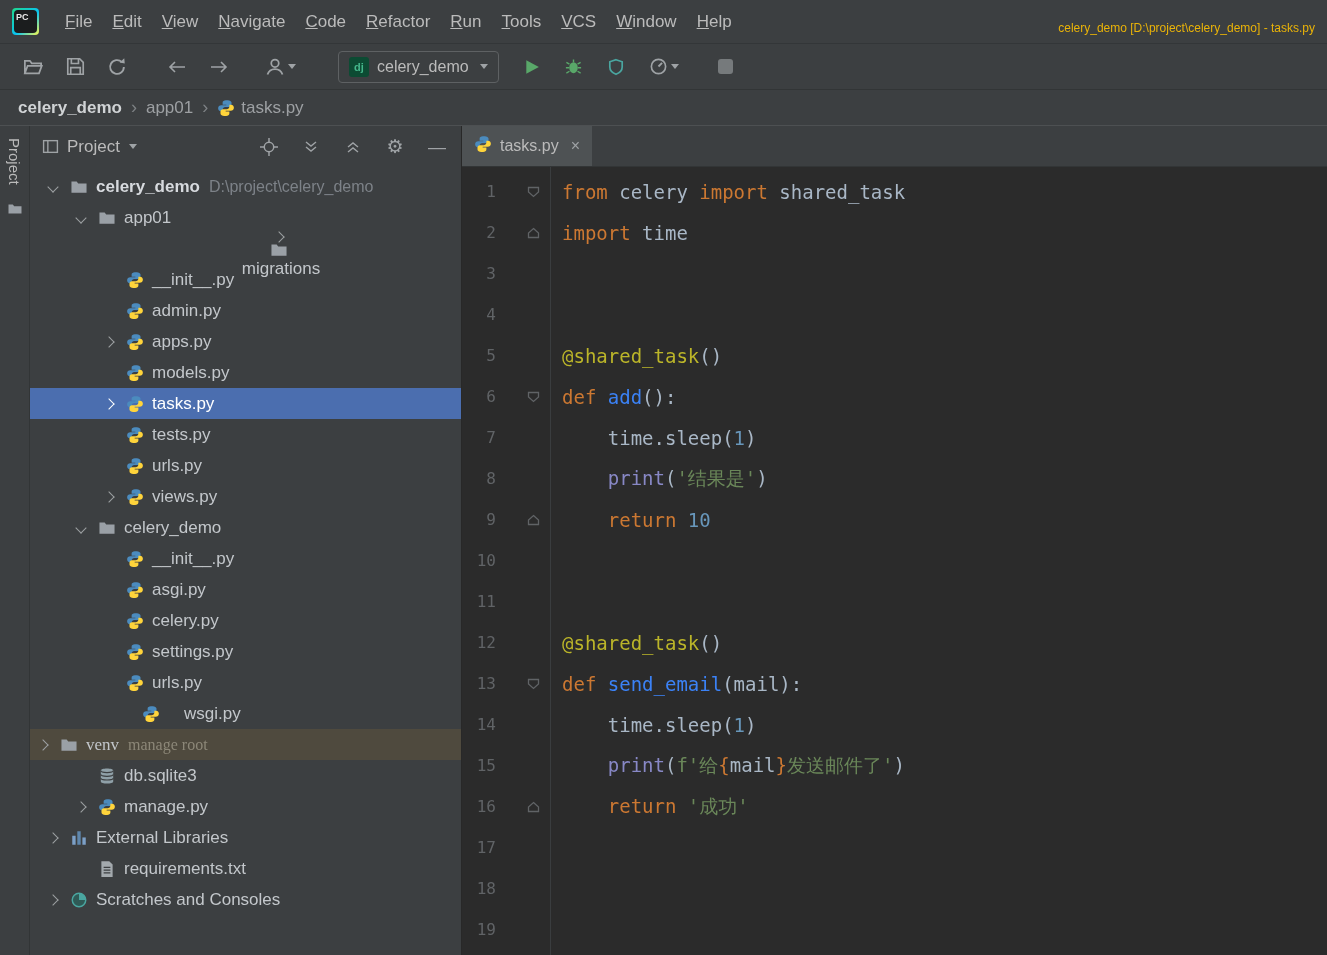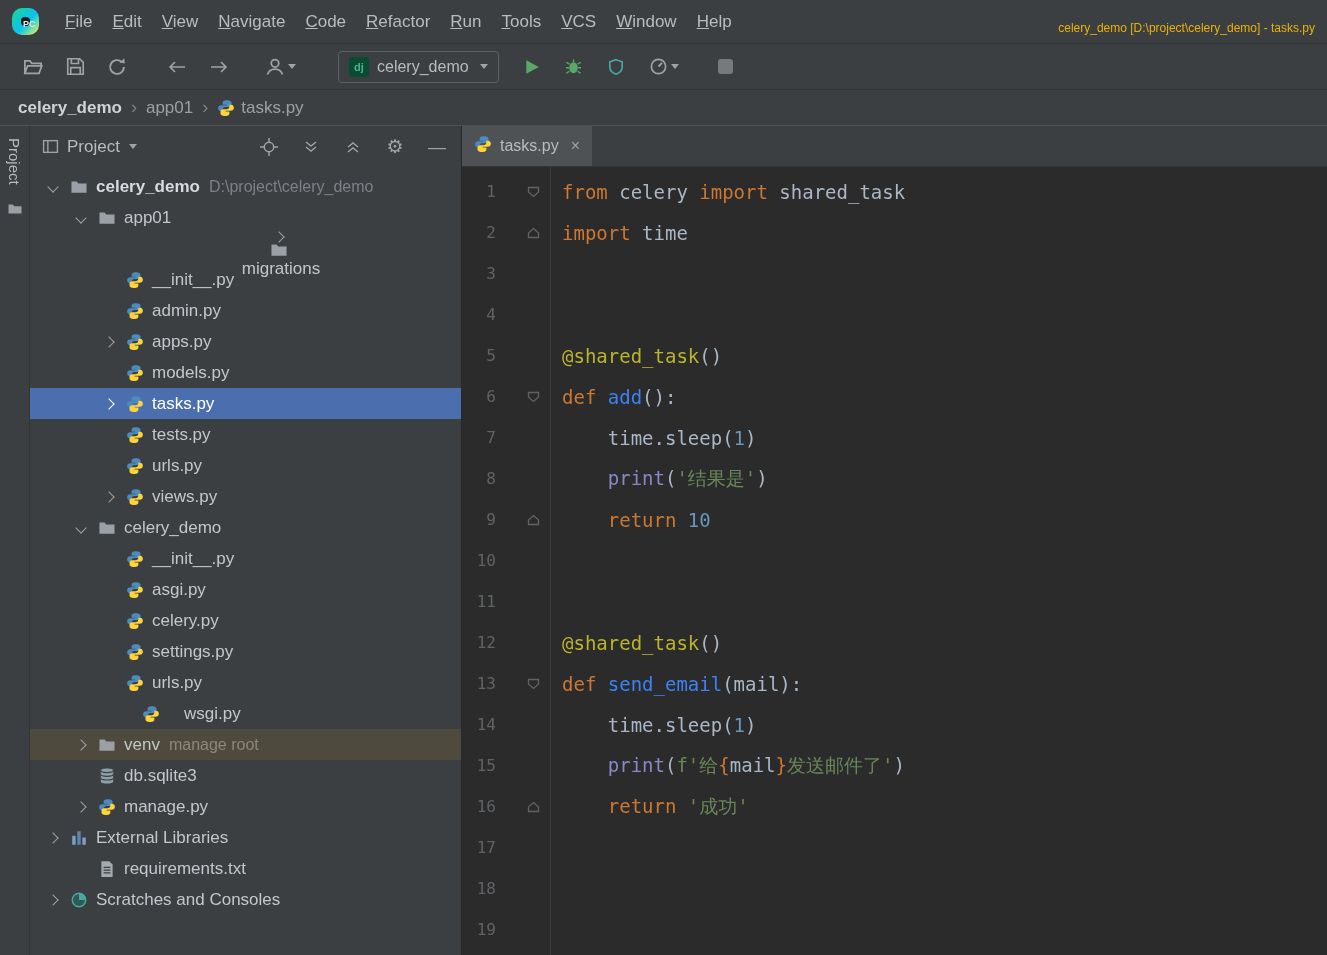--- a/index.html
+++ b/index.html
@@ -3,22 +3,22 @@
 <meta charset="utf-8">
 <style>
   *{margin:0;padding:0;box-sizing:border-box;}
   html,body{width:1327px;height:955px;overflow:hidden;background:#2b2b2b;
     font-family:"Liberation Sans","DejaVu Sans",sans-serif;}
   #app{width:1327px;height:955px;display:flex;flex-direction:column;background:#2b2b2b;}
 
   
   .menubar{height:44px;background:#3c3f41;border-bottom:1px solid #333638;
     display:flex;align-items:center;padding:0 10px 0 12px;flex:0 0 auto;}
-  .logo{width:27px;height:27px;border-radius:10px;margin-right:16px;
-    background:linear-gradient(135deg,#21d789,#07c3f2 55%,#fcf84a);padding:9px;}
+  .logo{width:27px;height:27px;border-radius:4px;margin-right:16px;
+    background:linear-gradient(135deg,#21d789,#07c3f2 55%,#fcf84a);padding:2px;}
   .logo-inner{width:100%;height:100%;background:#1b1d1e;border-radius:4px;
     color:#e8e8e8;font-size:9px;font-weight:bold;padding:2px 0 0 2px;}
   .menu-item{color:#bbbbbb;font-size:17px;padding:4px 10px;cursor:default;white-space:nowrap;}
   .menu-item u{text-decoration:underline;}
   .win-title{margin-left:auto;color:#eab308;font-size:12px;white-space:nowrap;overflow:hidden;padding-right:2px;margin-top:12px;}
 
   
   .toolbar{height:46px;background:#3c3f41;border-bottom:1px solid #323536;
     display:flex;align-items:center;padding:0 8px 0 16px;flex:0 0 auto;}
   .tbtn{width:34px;height:30px;display:flex;align-items:center;justify-content:center;
@@ -425,21 +425,21 @@
           <div class="row" style="padding-left: 66px; gap: 16px;">
             <span class="chev-slot"></span>
             <span class="icon-slot">
               <svg width="18" height="18" viewBox="0 0 16 16">
                 <path fill="#4b8bbe" d="M7.9 1C6.2 1 5 1.8 5 3.1V5h3.3v.6H3.8C2.2 5.6 1 6.6 1 8.3s1.1 2.7 2.7 2.7H5V9.4C5 8 6.1 7 7.4 7h3.4c1.1 0 2.1-1 2.1-2.1V3.1C12.9 1.9 11.3 1 9.6 1z"></path>
                 <path fill="#ffd43b" d="M8.1 15c1.7 0 2.9-.8 2.9-2.1V11H7.7v-.6h4.5c1.6 0 2.8-1 2.8-2.7S13.9 5 12.3 5H11v1.6C11 8 9.9 9 8.6 9H5.2c-1.1 0-2.1 1-2.1 2.1v1.8C3.1 14.1 4.7 15 6.4 15z"></path>
               </svg>
             </span>
             <span class="tlabel">wsgi.py</span>
           </div>
-          <div class="row highlighted" style="padding-left: 38px;">
+          <div class="row highlighted" style=" font-family: Liberation Serif, serif;">
             <span class="chev-slot">
               <span class="chv right"></span>
             </span>
             <span class="icon-slot">
               <svg width="18" height="18" viewBox="0 0 16 16">
                 <path fill="#9aa0a6" d="M1.3 3h4.6l1.4 1.8h7.4V13.2H1.3z"></path>
               </svg>
             </span>
             <span class="tlabel">venv</span>
             <span class="suffix">manage root</span>

